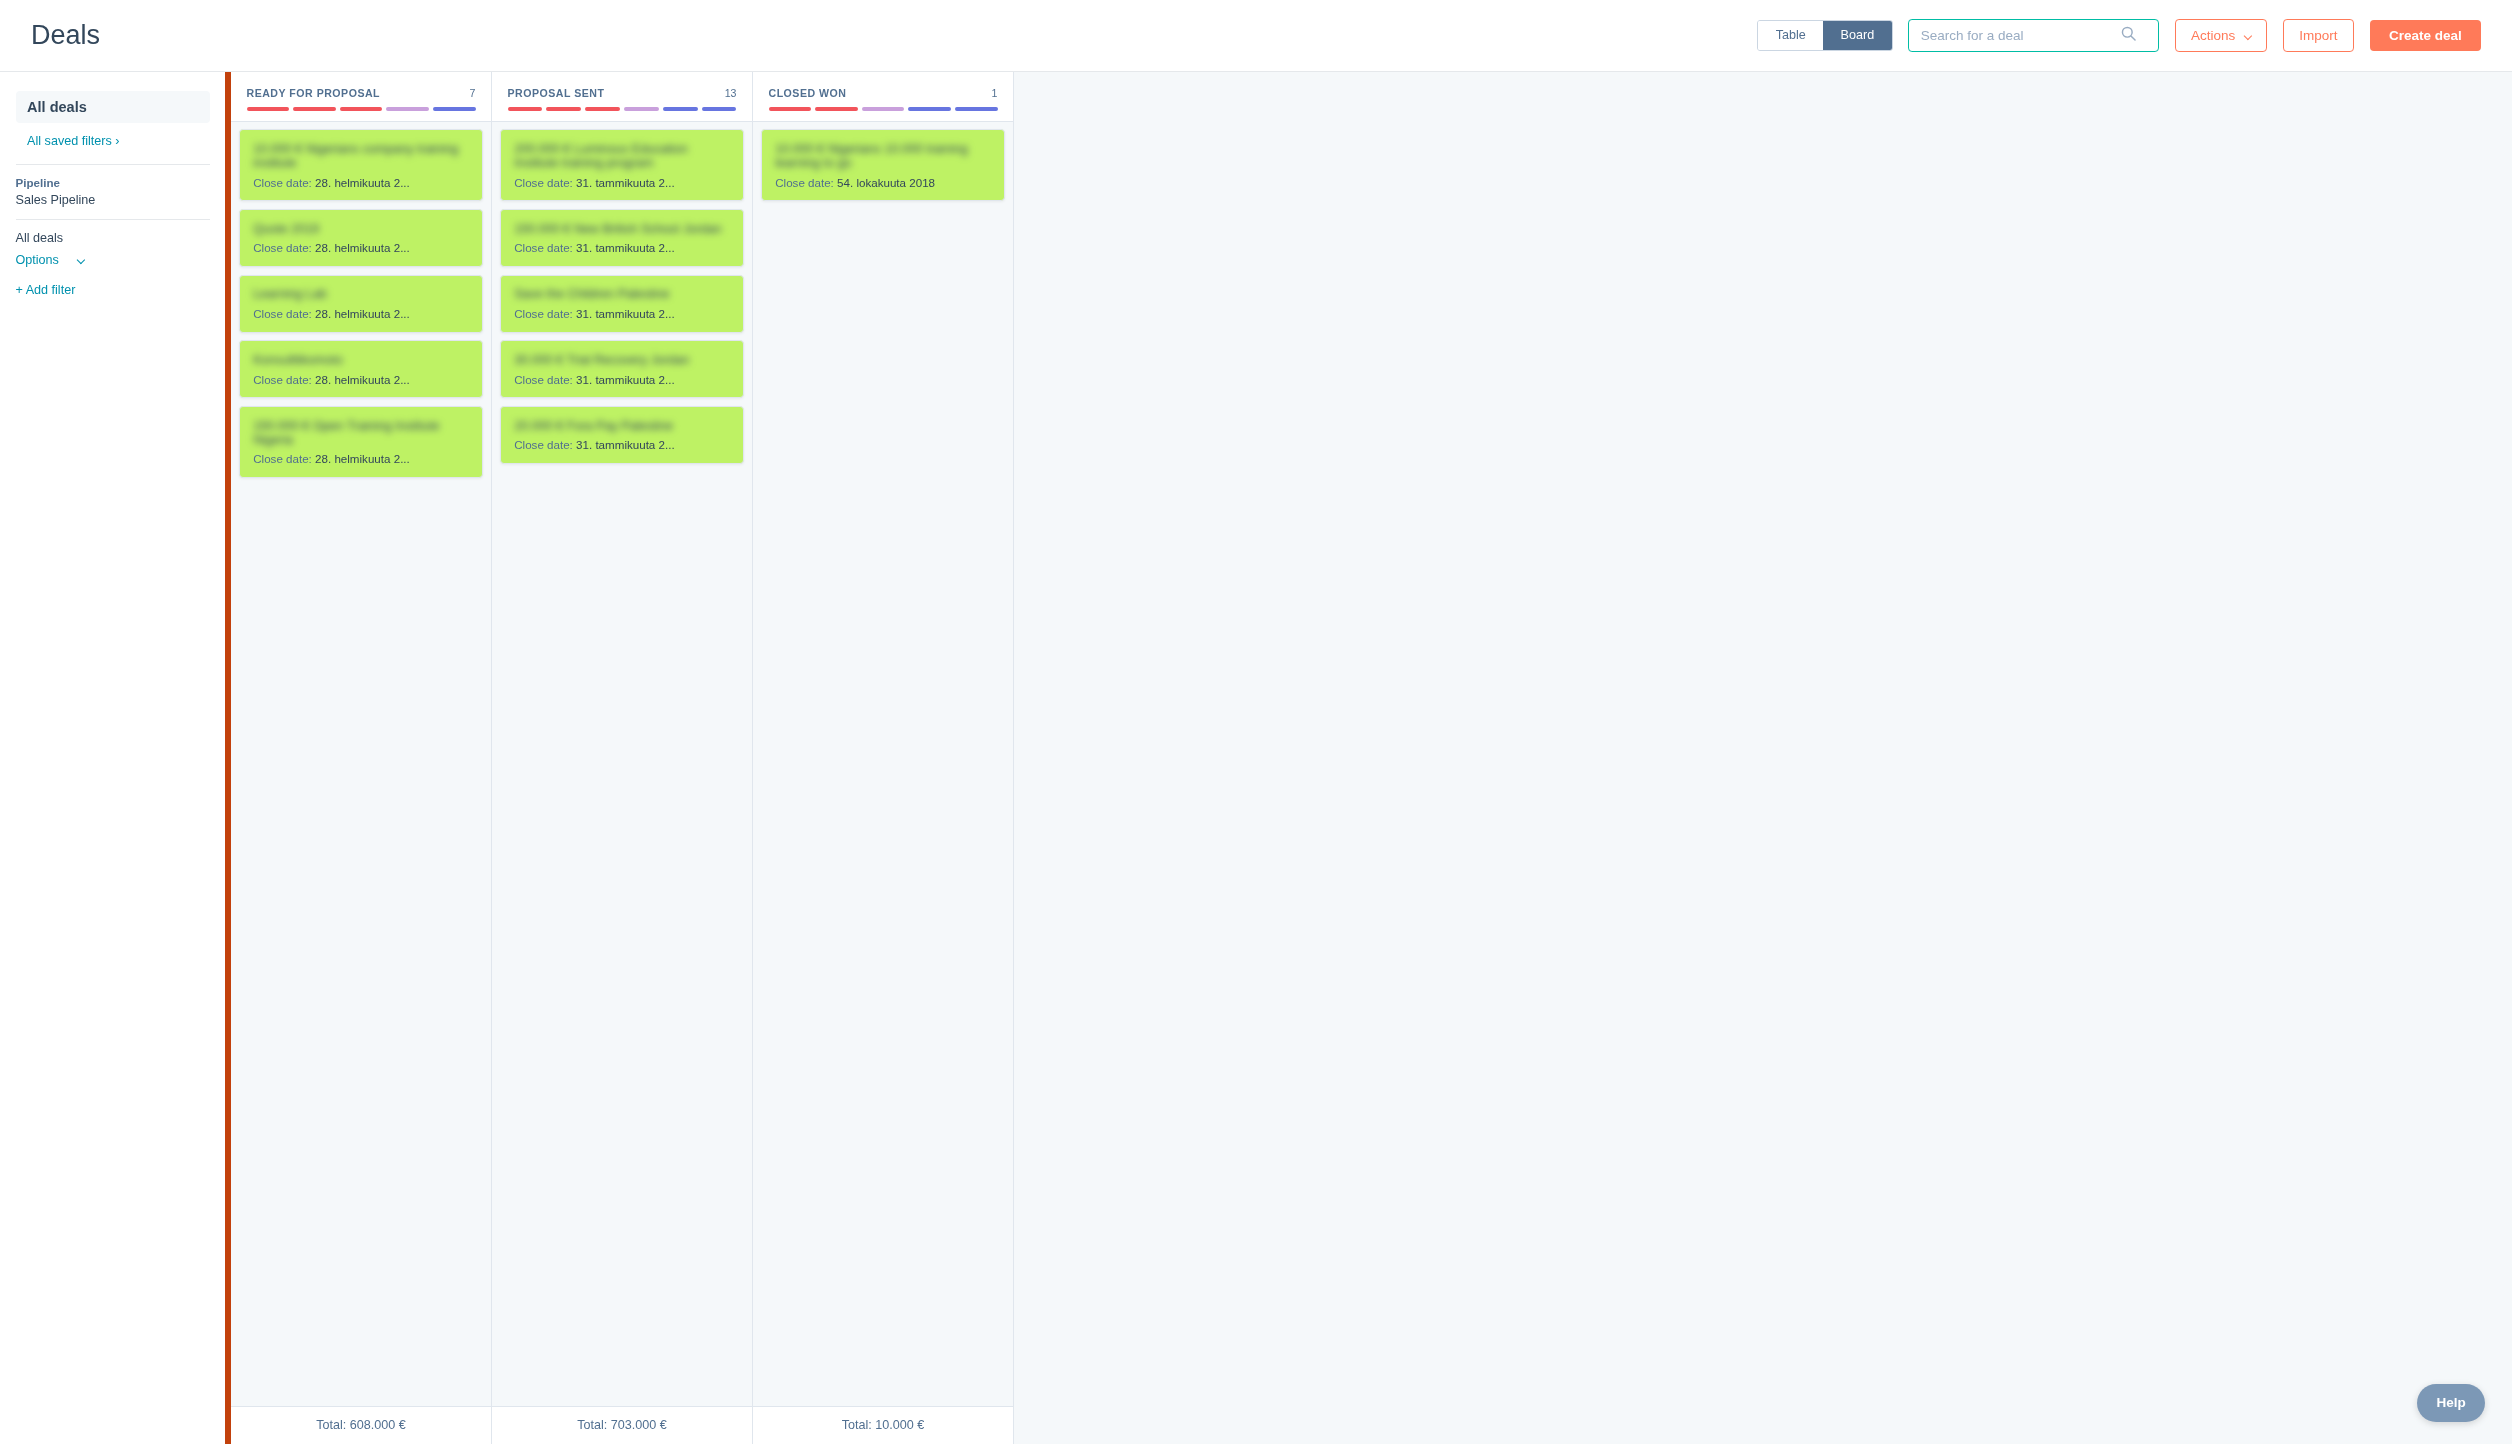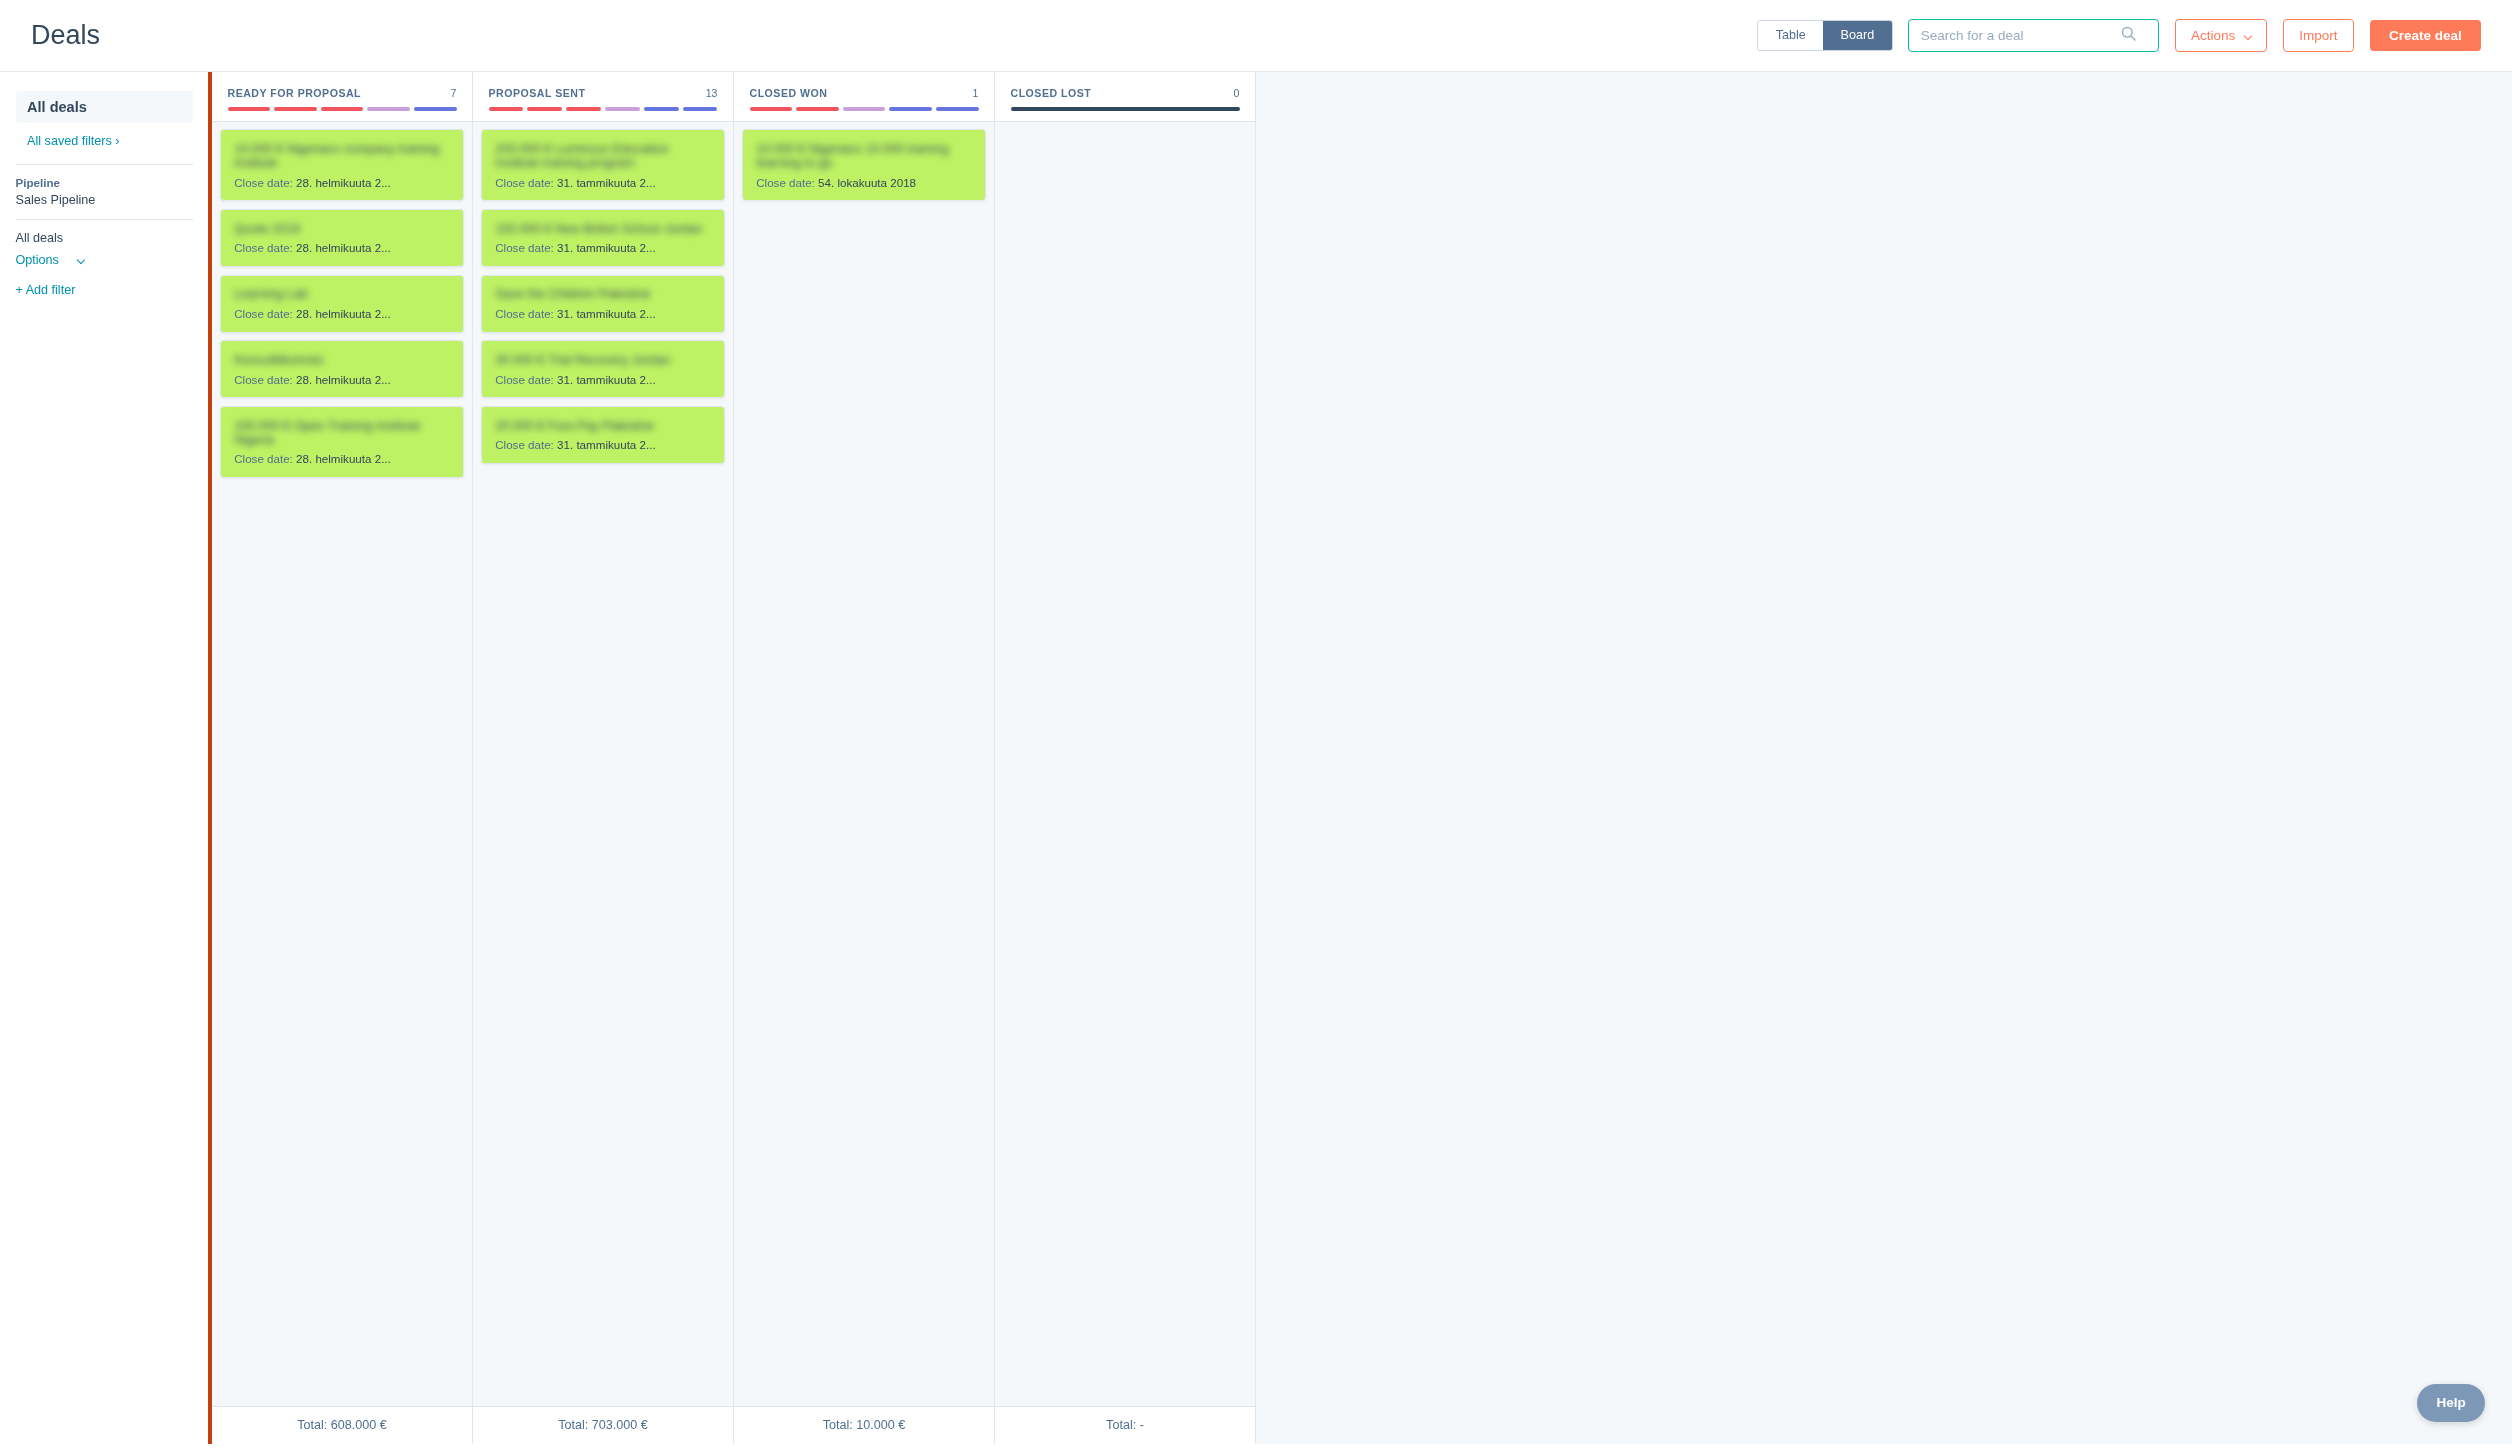--- a/index.html
+++ b/index.html
@@ -16,21 +16,21 @@
     .search-input::placeholder { color: #99acc2; }
     .search-icon-wrap { color: #99acc2; }
     .btn-actions { padding: 7.7px 15.5px; border: 1px solid #ff7a59; border-radius: 3.9px; background: #fff; color: #ff7a59; cursor: pointer; font-size: 13.5px; display: flex; align-items: center; gap: 5.8px; }
     .btn-import { padding: 7.7px 15.5px; border: 1px solid #ff7a59; border-radius: 3.9px; background: #fff; color: #ff7a59; cursor: pointer; font-size: 13.5px; }
     .btn-create { padding: 7.7px 19.3px; border: none; border-radius: 3.9px; background: #ff7a59; color: #fff; cursor: pointer; font-size: 13.5px; font-weight: 600; }
 
     
     .main { display: flex; height: calc(100vh - 77px); }
 
     
-    .sidebar { width: 212px; padding: 19.3px 15.5px; border-right: 4px solid #c2410c; flex-shrink: 0; }
+    .sidebar { width: 231px; padding: 19.3px 15.5px; border-right: 6px solid #c2410c; flex-shrink: 0; }
     .sidebar-all-deals { font-weight: 700; font-size: 14.5px; color: #33475b; padding: 7.7px 11.6px; background: #f5f8fa; border-radius: 3.9px; margin-bottom: 11.6px; }
     .sidebar-saved-filters { color: #0091ae; font-size: 12.6px; margin-bottom: 15.5px; padding-left: 11.6px; cursor: pointer; }
     .sidebar-divider { border: none; border-top: 1px solid #e5e8eb; margin: 11.6px 0; }
     .sidebar-label { font-size: 11.6px; font-weight: 600; color: #516f90; margin-bottom: 3.9px; }
     .sidebar-value { font-size: 12.6px; color: #33475b; margin-bottom: 11.6px; }
     .sidebar-all-deals2 { font-size: 12.6px; color: #33475b; margin-bottom: 7.7px; }
     .sidebar-options { color: #0091ae; font-size: 12.6px; cursor: pointer; display: flex; align-items: center; gap: 15px; margin-bottom: 15.5px; }
     .sidebar-add-filter { color: #0091ae; font-size: 12.6px; cursor: pointer; display: flex; align-items: center; gap: 3.9px; }
 
     
@@ -198,31 +198,18 @@
           </div>
         </div>
         <div class="column-cards">
           <div class="deal-card">
             <div class="deal-name">10.000 € Nigerians 10.000 training learning to go</div>
             <div class="deal-close">Close date: <span>54. lokakuuta 2018</span></div>
           </div>
         </div>
         <div class="column-footer">Total: 10.000 €</div>
       </div>
-      <div class="column">
-        <div class="column-header">
-          <div class="column-title-row">
-            <span class="column-title">CLOSED LOST</span>
-            <span class="column-count">0</span>
-          </div>
-          <div class="color-bars">
-            <div class="color-bar" style="background: rgb(51, 71, 91);"></div>
-          </div>
-        </div>
-        <div class="column-cards"></div>
-        <div class="column-footer">Total: -</div>
-      </div>
     </div>
 
 </div>
 
 <button class="help-btn">Help</button>
 
 
 </body></html>

